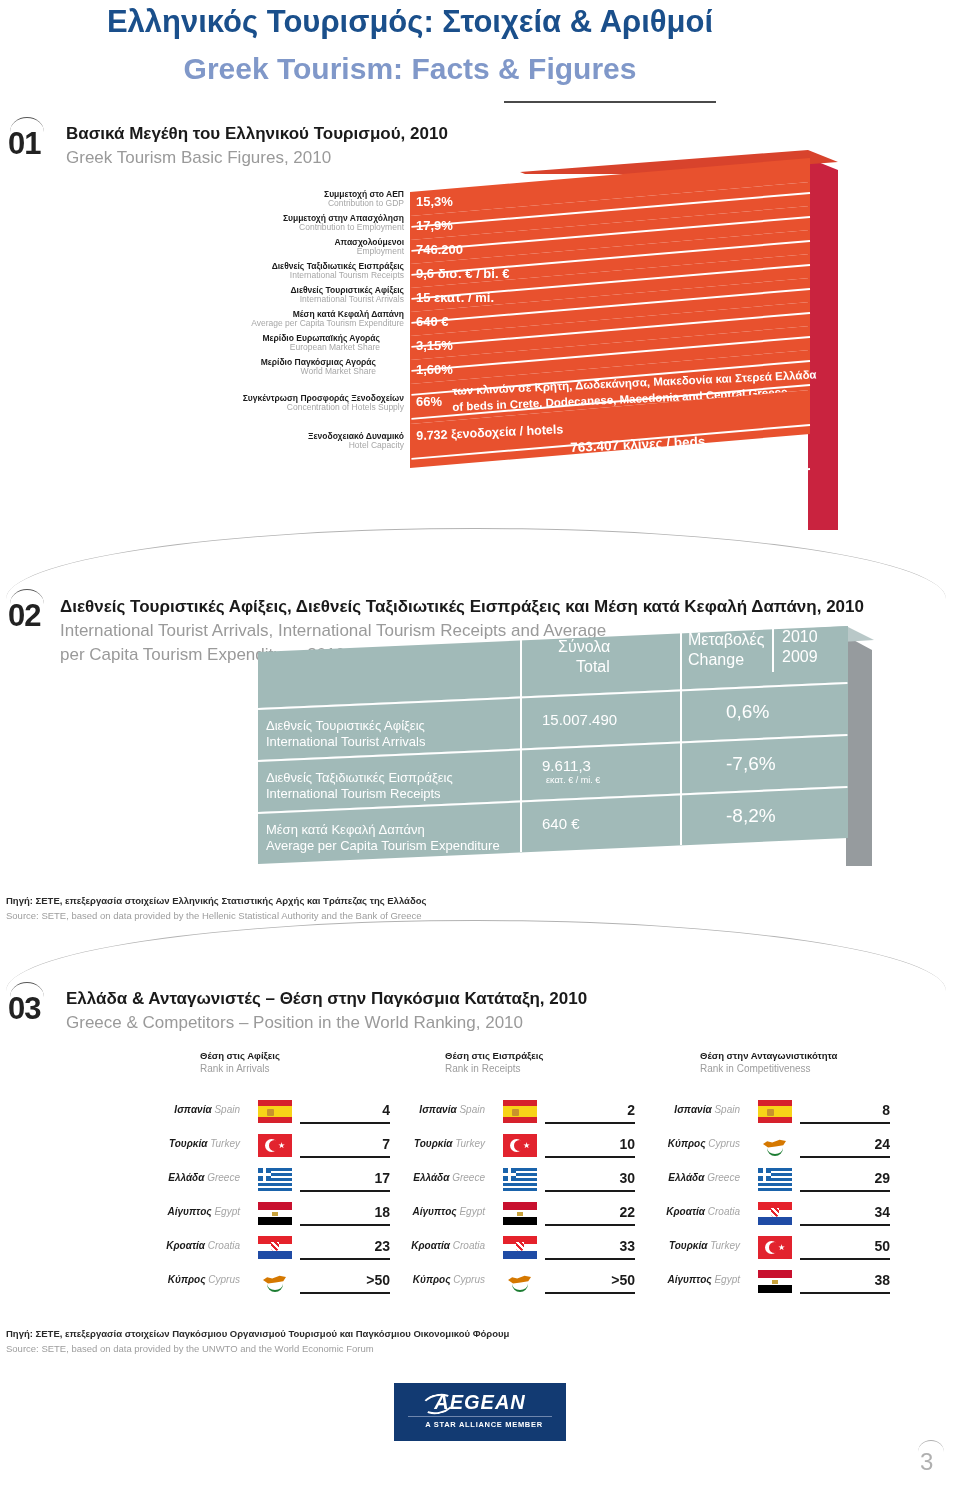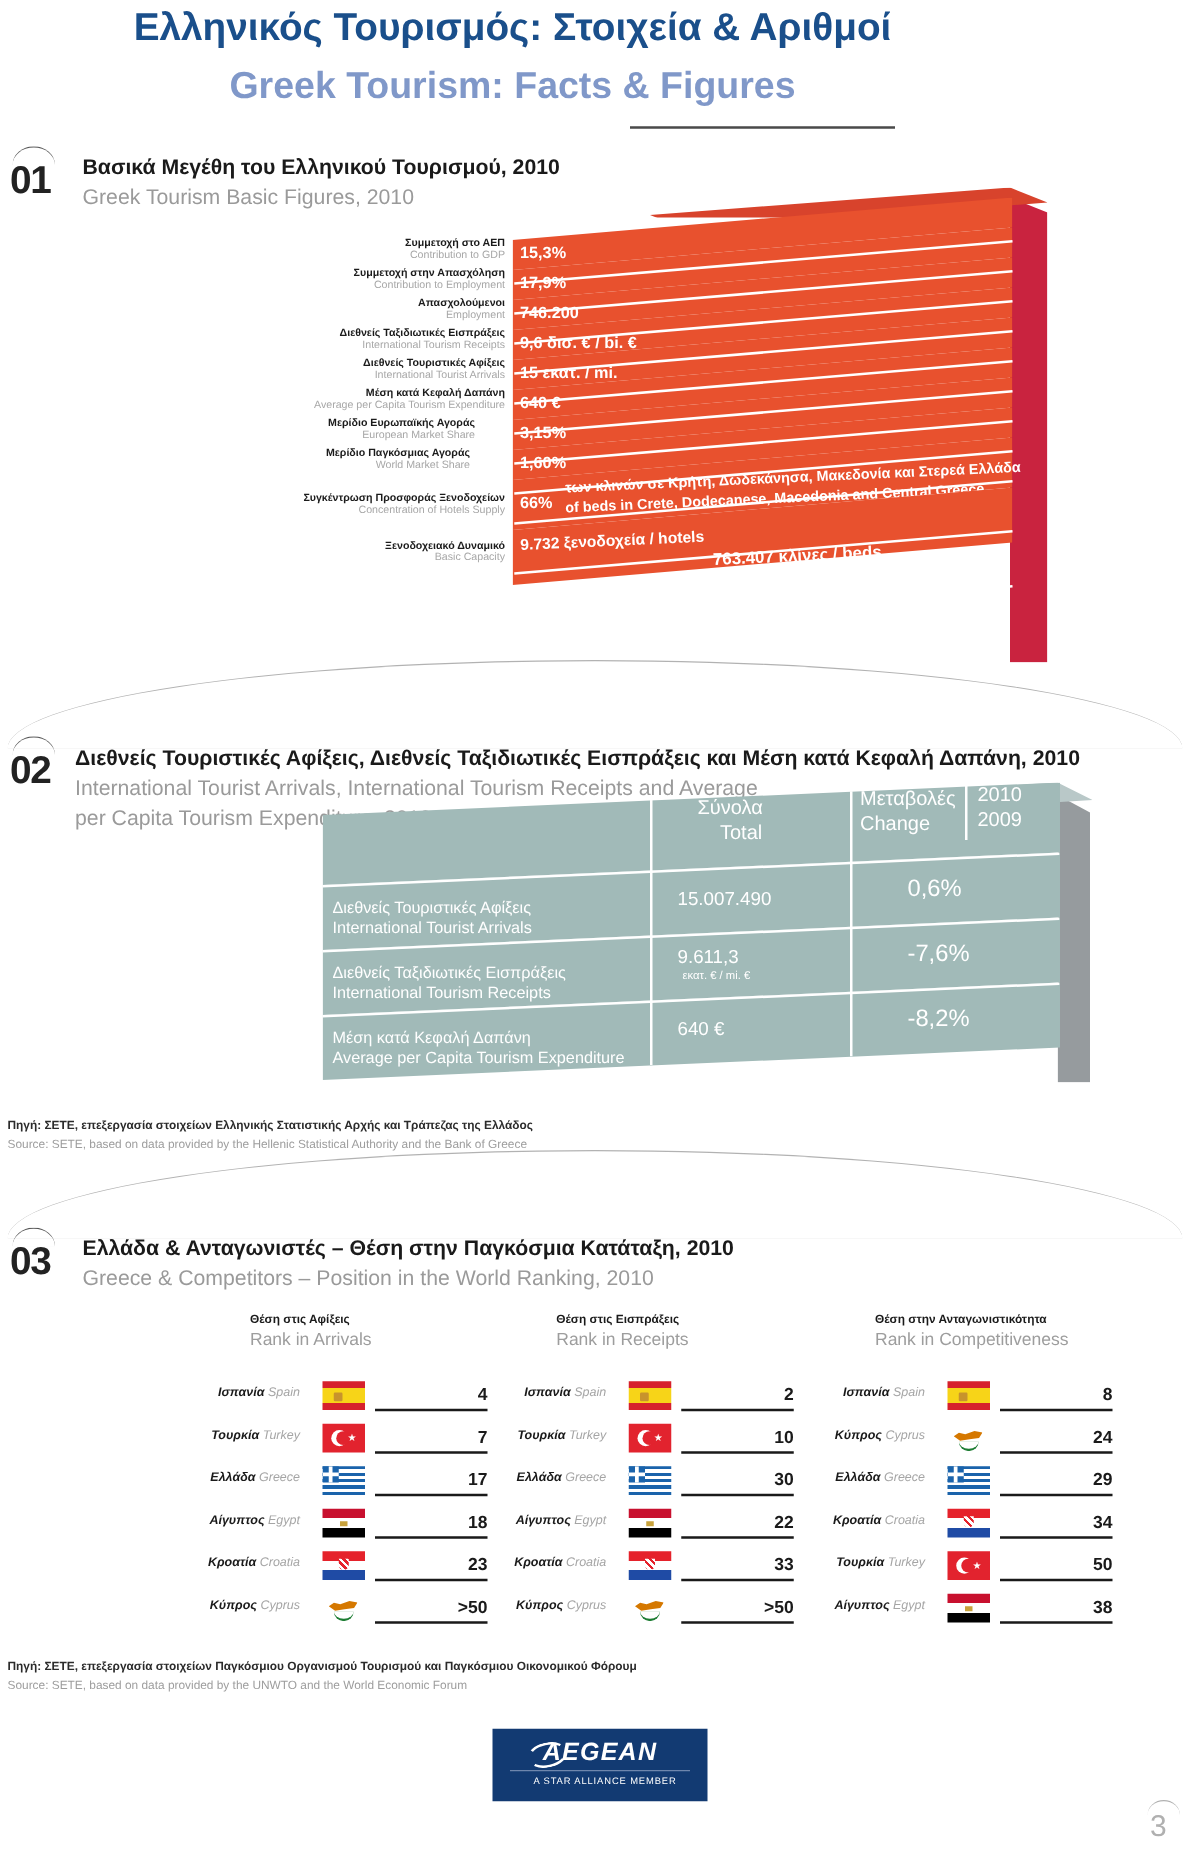--- a/index.html
+++ b/index.html
@@ -56,21 +56,21 @@
   .sep-arc{position:absolute;border-top:1.4px solid #b2b2b2;border-radius:50%/100% 100% 0 0;}
 
   
   .src-gr{position:absolute;font-size:9.5px;font-weight:bold;color:#2b2b2b;white-space:nowrap;}
   .src-en{position:absolute;font-size:9.5px;color:#9d9d9d;white-space:nowrap;}
 
   
   #block03{position:absolute;left:0;top:1050px;width:960px;height:270px;}
   .rk-col{position:absolute;top:0;}
   .rk-h-gr{font-size:9.5px;font-weight:bold;color:#1a1a1a;white-space:nowrap;}
-  .rk-h-en{font-size:14px;color:#9d9d9d;white-space:nowrap;margin-top:2px;}
+  .rk-h-en{font-size:10px;color:#9d9d9d;white-space:nowrap;margin-top:2px;}
   .rk-row{position:relative;height:34px;}
   .rk-name{position:absolute;right:0;top:8px;text-align:right;white-space:nowrap;font-size:10px;font-style:italic;}
   .rk-name b{font-weight:bold;color:#1a1a1a;}
   .rk-name span{color:#a5a5a5;}
   .rk-flagbox{position:absolute;top:4px;width:34px;height:23px;}
   .rk-line{position:absolute;height:1.6px;background:#1a1a1a;}
   .rk-val{position:absolute;font-size:14px;font-weight:bold;color:#1a1a1a;text-align:right;}
 
   
   .flag{width:34px;height:23px;position:relative;overflow:hidden;display:block;}
@@ -96,21 +96,21 @@
      border-bottom:2px solid #1d7d33;border-radius:0 0 10px 10px;}
 
   
   #aegean{position:absolute;left:394px;top:1383px;width:172px;height:58px;background:#123a72;}
   #aegean .logo-row{position:absolute;left:0;top:8px;width:172px;text-align:center;color:#fff;
      font-size:20px;font-weight:bold;font-style:italic;letter-spacing:1px;}
   #aegean .swoosh{position:absolute;left:28px;top:11px;width:28px;height:16px;border:2px solid #fff;
      border-radius:50%;border-color:#fff transparent #fff transparent;transform:rotate(-12deg);}
   #aegean .divline{position:absolute;left:14px;top:33px;width:144px;height:1px;background:#6e86ad;}
   #aegean .star-row{position:absolute;left:0;top:37px;width:180px;text-align:center;color:#fff;
-     font-size:7.5px;letter-spacing:.7px;}
+     font-size:7.5px;letter-spacing:.7px;font-weight:bold;}
   .page-num{position:absolute;left:920px;top:1448px;font-size:24px;color:#b0b0b0;font-weight:normal;}
   .page-arc{position:absolute;left:918px;top:1440px;width:26px;height:11px;
      border-top:1.5px solid #b0b0b0;border-radius:50%/100% 100% 0 0;}
 </style>
 </head>
 <body>
 
 <div class="doc-title-gr">Ελληνικός Τουρισμός: Στοιχεία &amp; Αριθμοί</div>
 <div class="doc-title-en">Greek Tourism: Facts &amp; Figures</div>
 <div class="title-rule"></div>
@@ -204,21 +204,21 @@
         <div class="lbl-gr">Συγκέντρωση Προσφοράς Ξενοδοχείων</div>
         <div class="lbl-en">Concentration of Hotels Supply</div>
       </div>
       <div class="o-slab" style="left: 410px; top: 240px; width: 400px; height: 78px;">
         <div class="o-face" style="left: 0px; top: 0px; width: 100%; height: 100%; clip-path: polygon(0px 34px, 100% 0px, 100% 44px, 0px 78px);"></div>
       </div>
       <div class="o-val" style="left: 416px; top: 279px; font-size: 12.5px; transform: rotate(-2.6deg); transform-origin: 0px 0px;">9.732 ξενοδοχεία / hotels</div>
       <div class="o-val" style="left: 570px; top: 290px; font-size: 13.5px; transform: rotate(-2.6deg); transform-origin: 0px 0px;">763.407 κλίνες / beds</div>
       <div class="lbl-row" style="right: 556px; top: 282px; width: 330px;">
         <div class="lbl-gr">Ξενοδοχειακό Δυναμικό</div>
-        <div class="lbl-en">Basic Capacity</div>
+        <div class="lbl-en">Hotel Capacity</div>
       </div>
       <div class="o-sep" style="left: 410px; top: 42px; width: 400px; transform: rotate(-4.85846deg); transform-origin: 100% 50%;"></div>
       <div class="o-sep" style="left: 410px; top: 66px; width: 400px; transform: rotate(-4.85846deg); transform-origin: 100% 50%;"></div>
       <div class="o-sep" style="left: 410px; top: 90px; width: 400px; transform: rotate(-4.85846deg); transform-origin: 100% 50%;"></div>
       <div class="o-sep" style="left: 410px; top: 114px; width: 400px; transform: rotate(-4.85846deg); transform-origin: 100% 50%;"></div>
       <div class="o-sep" style="left: 410px; top: 138px; width: 400px; transform: rotate(-4.85846deg); transform-origin: 100% 50%;"></div>
       <div class="o-sep" style="left: 410px; top: 162px; width: 400px; transform: rotate(-4.85846deg); transform-origin: 100% 50%;"></div>
       <div class="o-sep" style="left: 410px; top: 186px; width: 400px; transform: rotate(-4.85846deg); transform-origin: 100% 50%;"></div>
       <div class="o-sep" style="left: 410px; top: 210px; width: 400px; transform: rotate(-4.85846deg); transform-origin: 100% 50%;"></div>
       <div class="o-sep" style="left: 410px; top: 234px; width: 400px; transform: rotate(-4.85846deg); transform-origin: 100% 50%;"></div>

